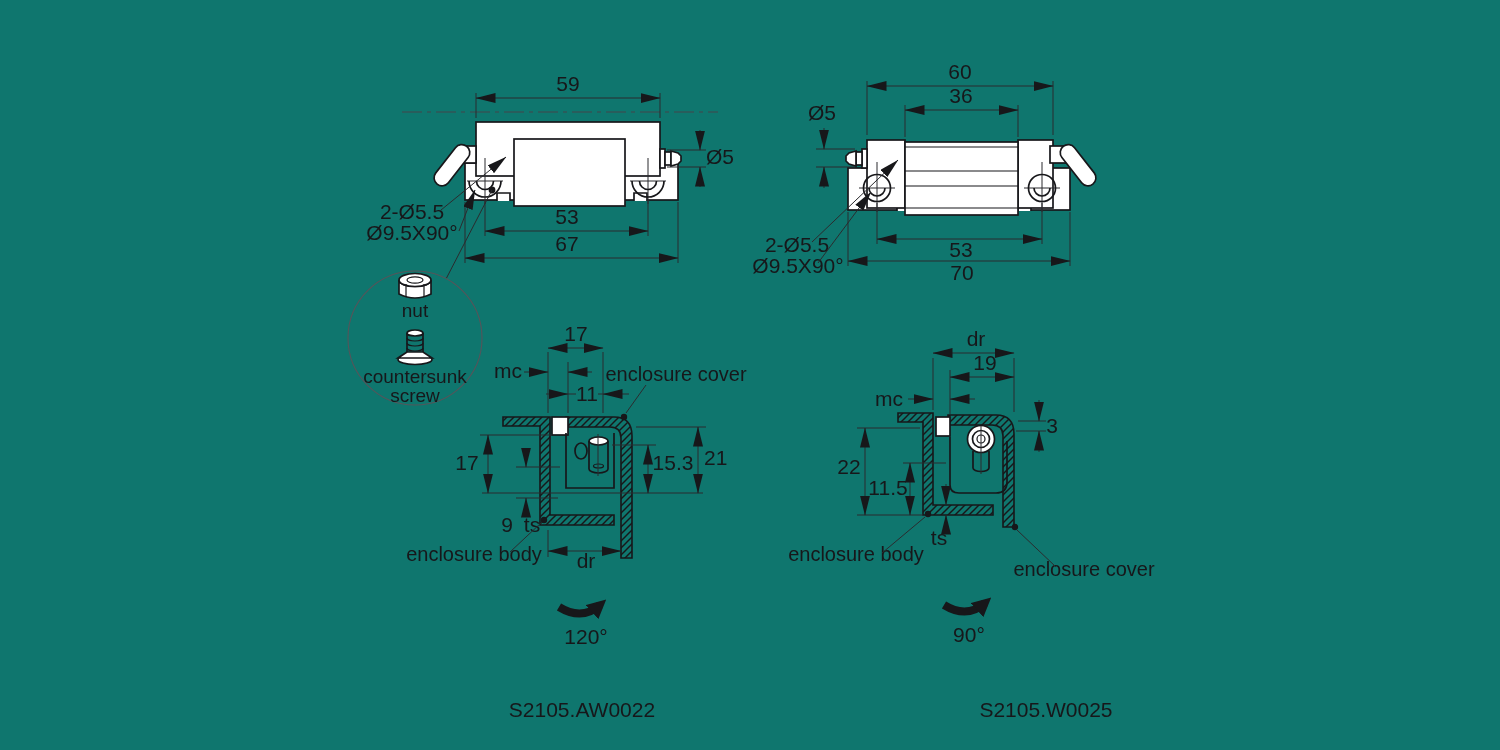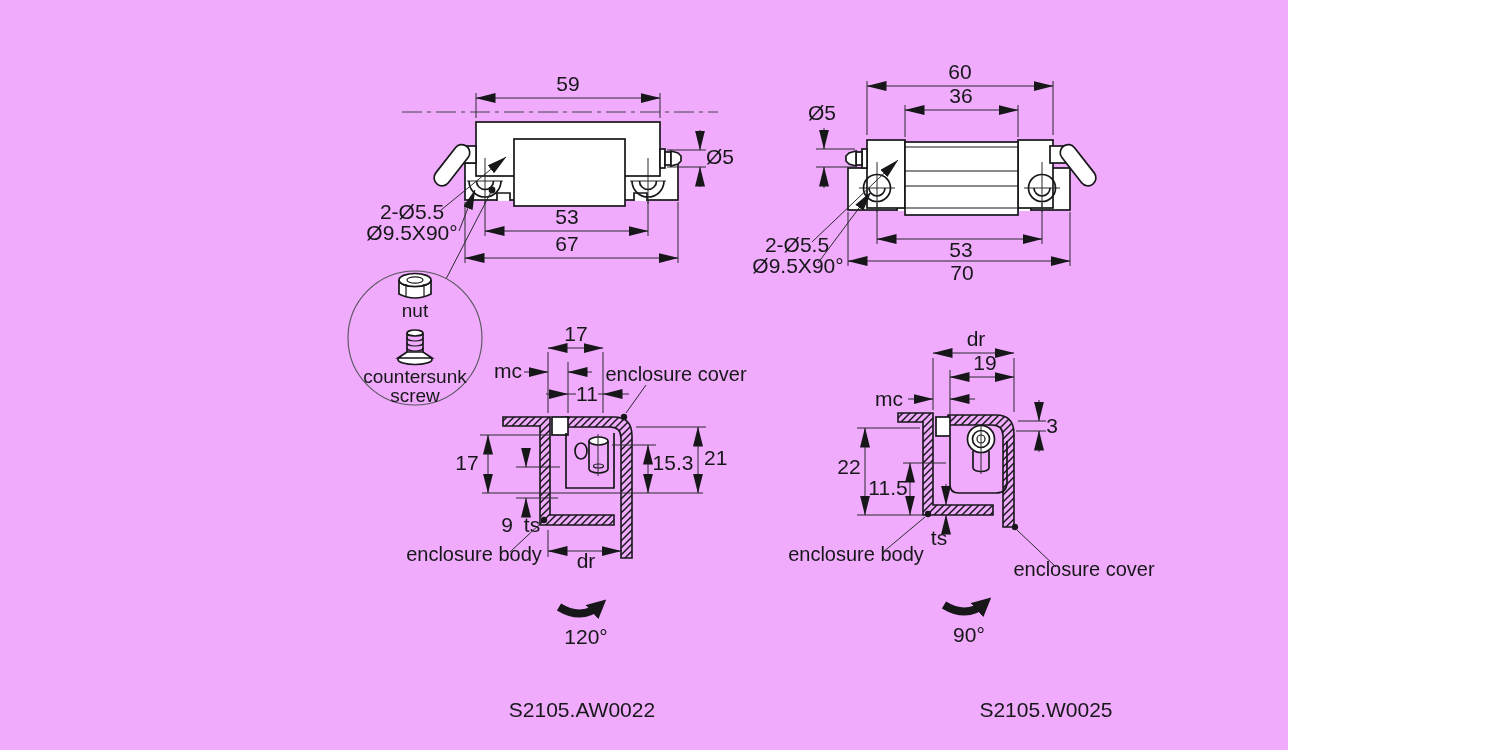--- a/index.html
+++ b/index.html
@@ -1,16 +1,16 @@
 <!DOCTYPE html>
 <html><head>
 <meta charset="utf-8">
 <style>
   html,body{margin:0;padding:0;background:#ffffff;}
-  .stage{position:relative;width:1288px;height:750px;background:#f0abfc;overflow:hidden;
+  .stage{position:relative;width:1500px;height:750px;background:#0f766e;overflow:hidden;
          font-family:"Liberation Sans","DejaVu Sans",sans-serif;}
   svg text{font-family:"Liberation Sans","DejaVu Sans",sans-serif;fill:#17171a;}
   .dimtx{font-size:21px;text-anchor:middle;}
   .labtx{font-size:20px;text-anchor:middle;}
   .smtx{font-size:19px;text-anchor:middle;}
   .codetx{font-size:21px;text-anchor:middle;}
   .part{stroke:#17171a;stroke-width:1.7;fill:#ffffff;}
   .partln{stroke:#17171a;stroke-width:1.7;fill:none;}
   .partln2{stroke:#17171a;stroke-width:1.2;fill:none;}
   .hatch{fill:url(#hatch);stroke:#17171a;stroke-width:1.6;}

